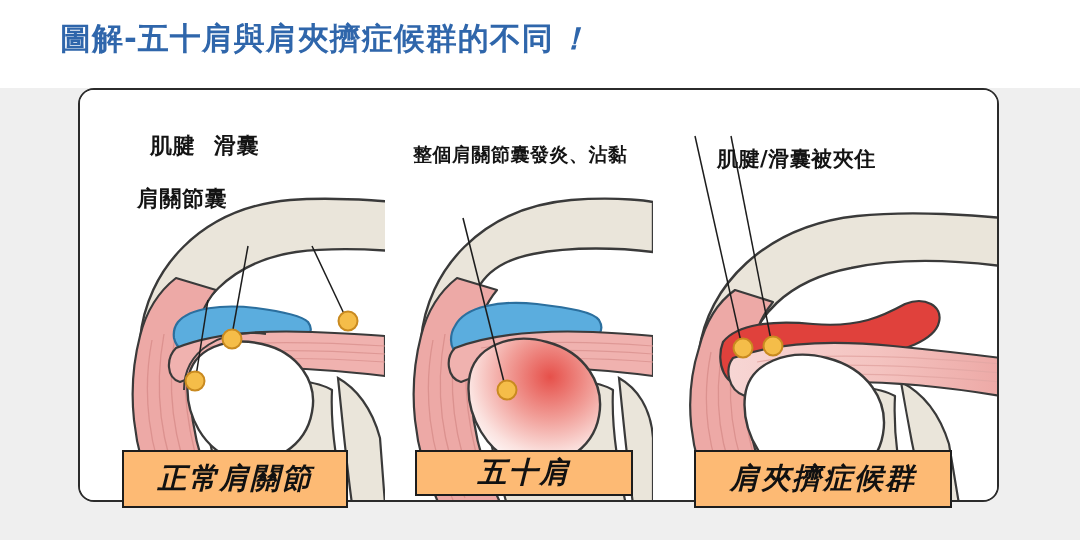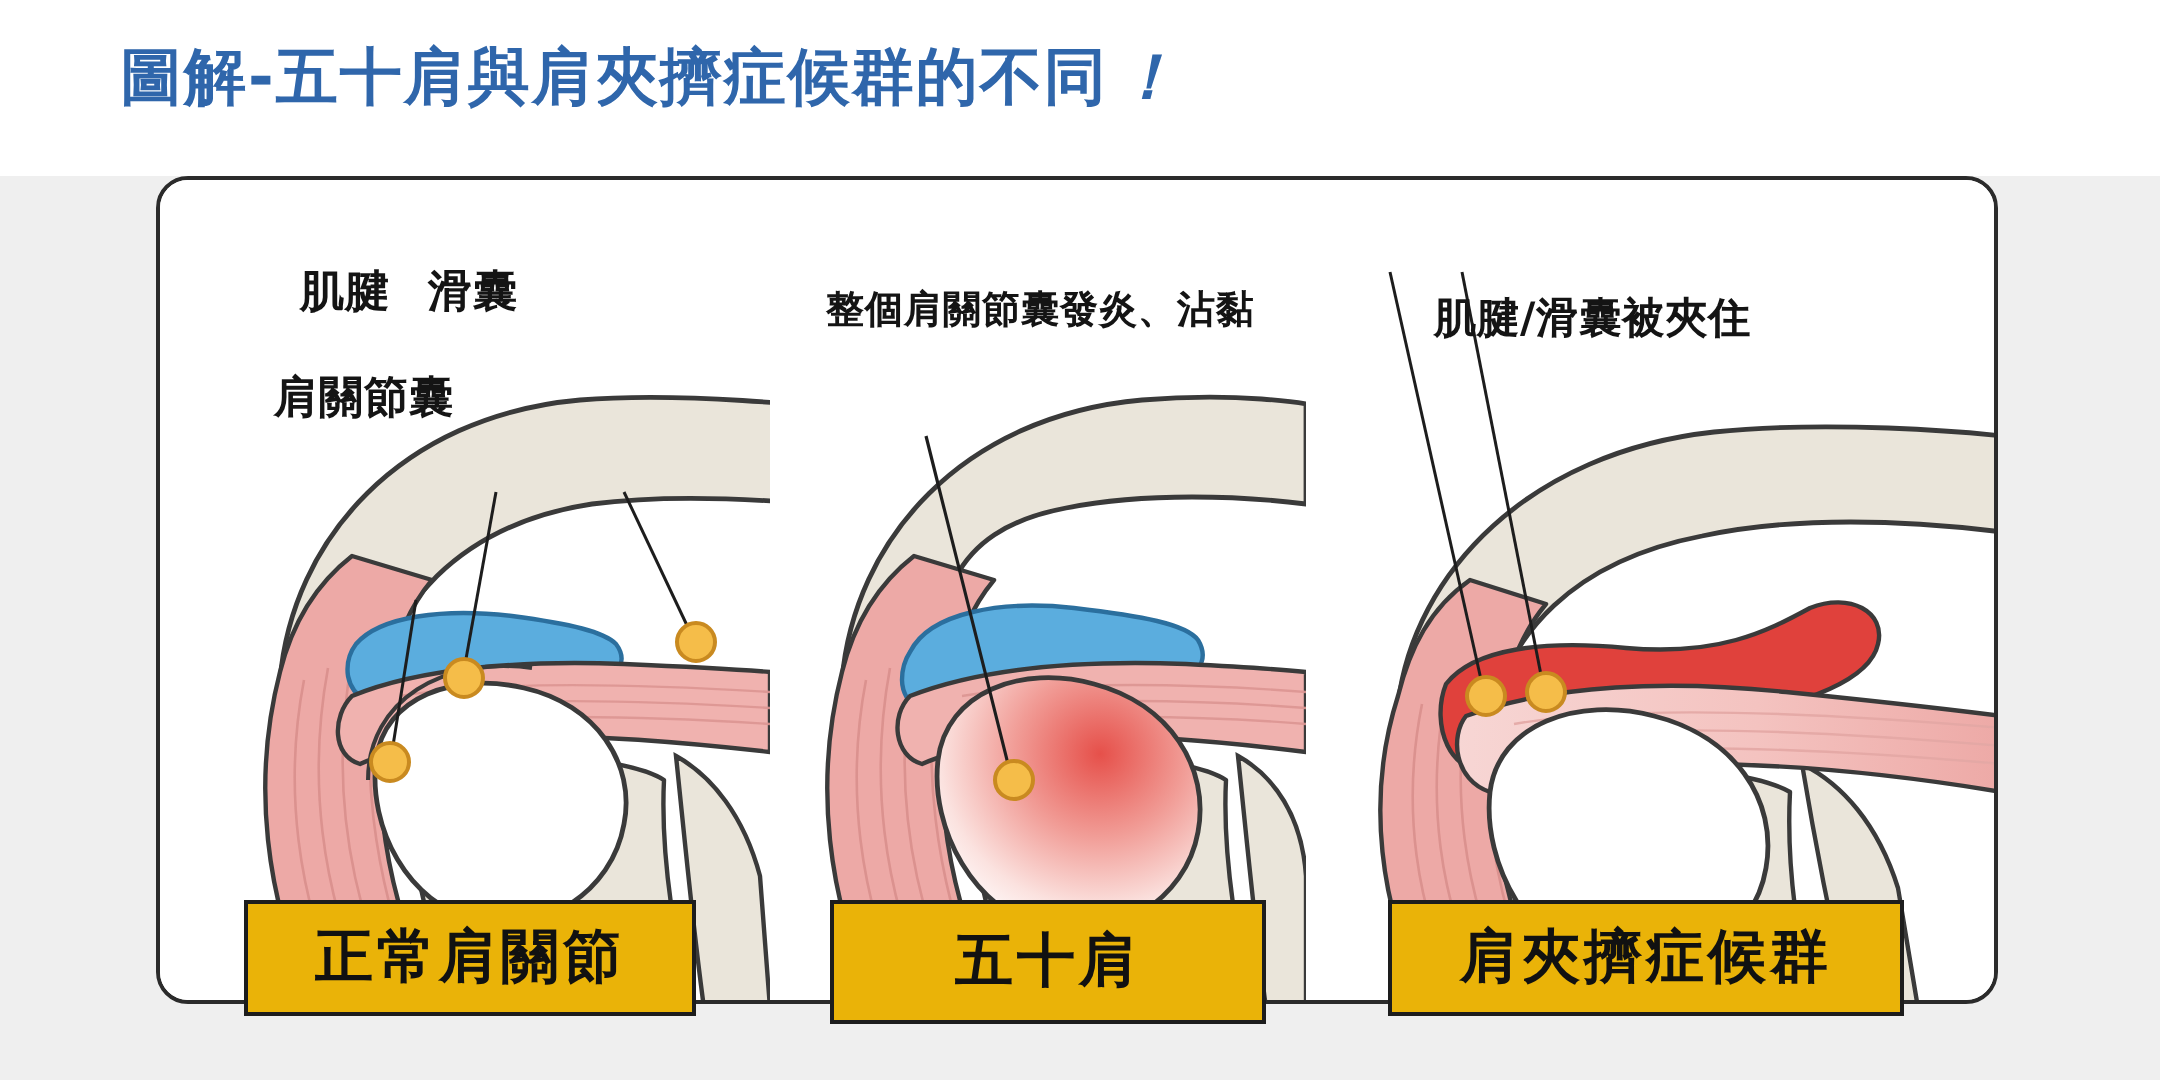--- a/index.html
+++ b/index.html
@@ -52,27 +52,28 @@
   }
   .anno-tendon{left:150px;top:131px;}
   .anno-bursa{left:214px;top:131px;text-align:right;}
   .anno-capsule{left:97px;top:184px;margin-left:40px;}
   .anno-frozen{left:413px;top:142px;font-size:19px;text-align:right;}
   .anno-impinge{left:717px;top:145px;font-size:21px;}
 
   
   .caption{
     position:absolute;box-sizing:border-box;
-    background:#eab308;border:2.5px solid #1d1d1d;
+    background:#fdba74;border:2.5px solid #1d1d1d;
     display:flex;align-items:center;justify-content:center;
     color:#111111;font-weight:700;letter-spacing:2px;
     font-family:"DejaVu Sans","Liberation Sans",sans-serif;
+    font-style:italic;
   }
   .cap-1{left:122px;top:450px;width:226px;height:58px;font-size:29px;}
-  .cap-2{left:415px;top:450px;width:218px;height:62px;font-size:29px;}
+  .cap-2{left:415px;top:450px;width:218px;height:46px;font-size:29px;}
   .cap-3{left:694px;top:450px;width:258px;height:58px;font-size:29px;}
 </style>
 </head>
 <body>
 
 <div class="title-band"></div>
 
 <div class="page-title">
   <span>圖解-五十肩與肩夾擠症候群的不同</span><span class="bang">！</span>
 </div>

